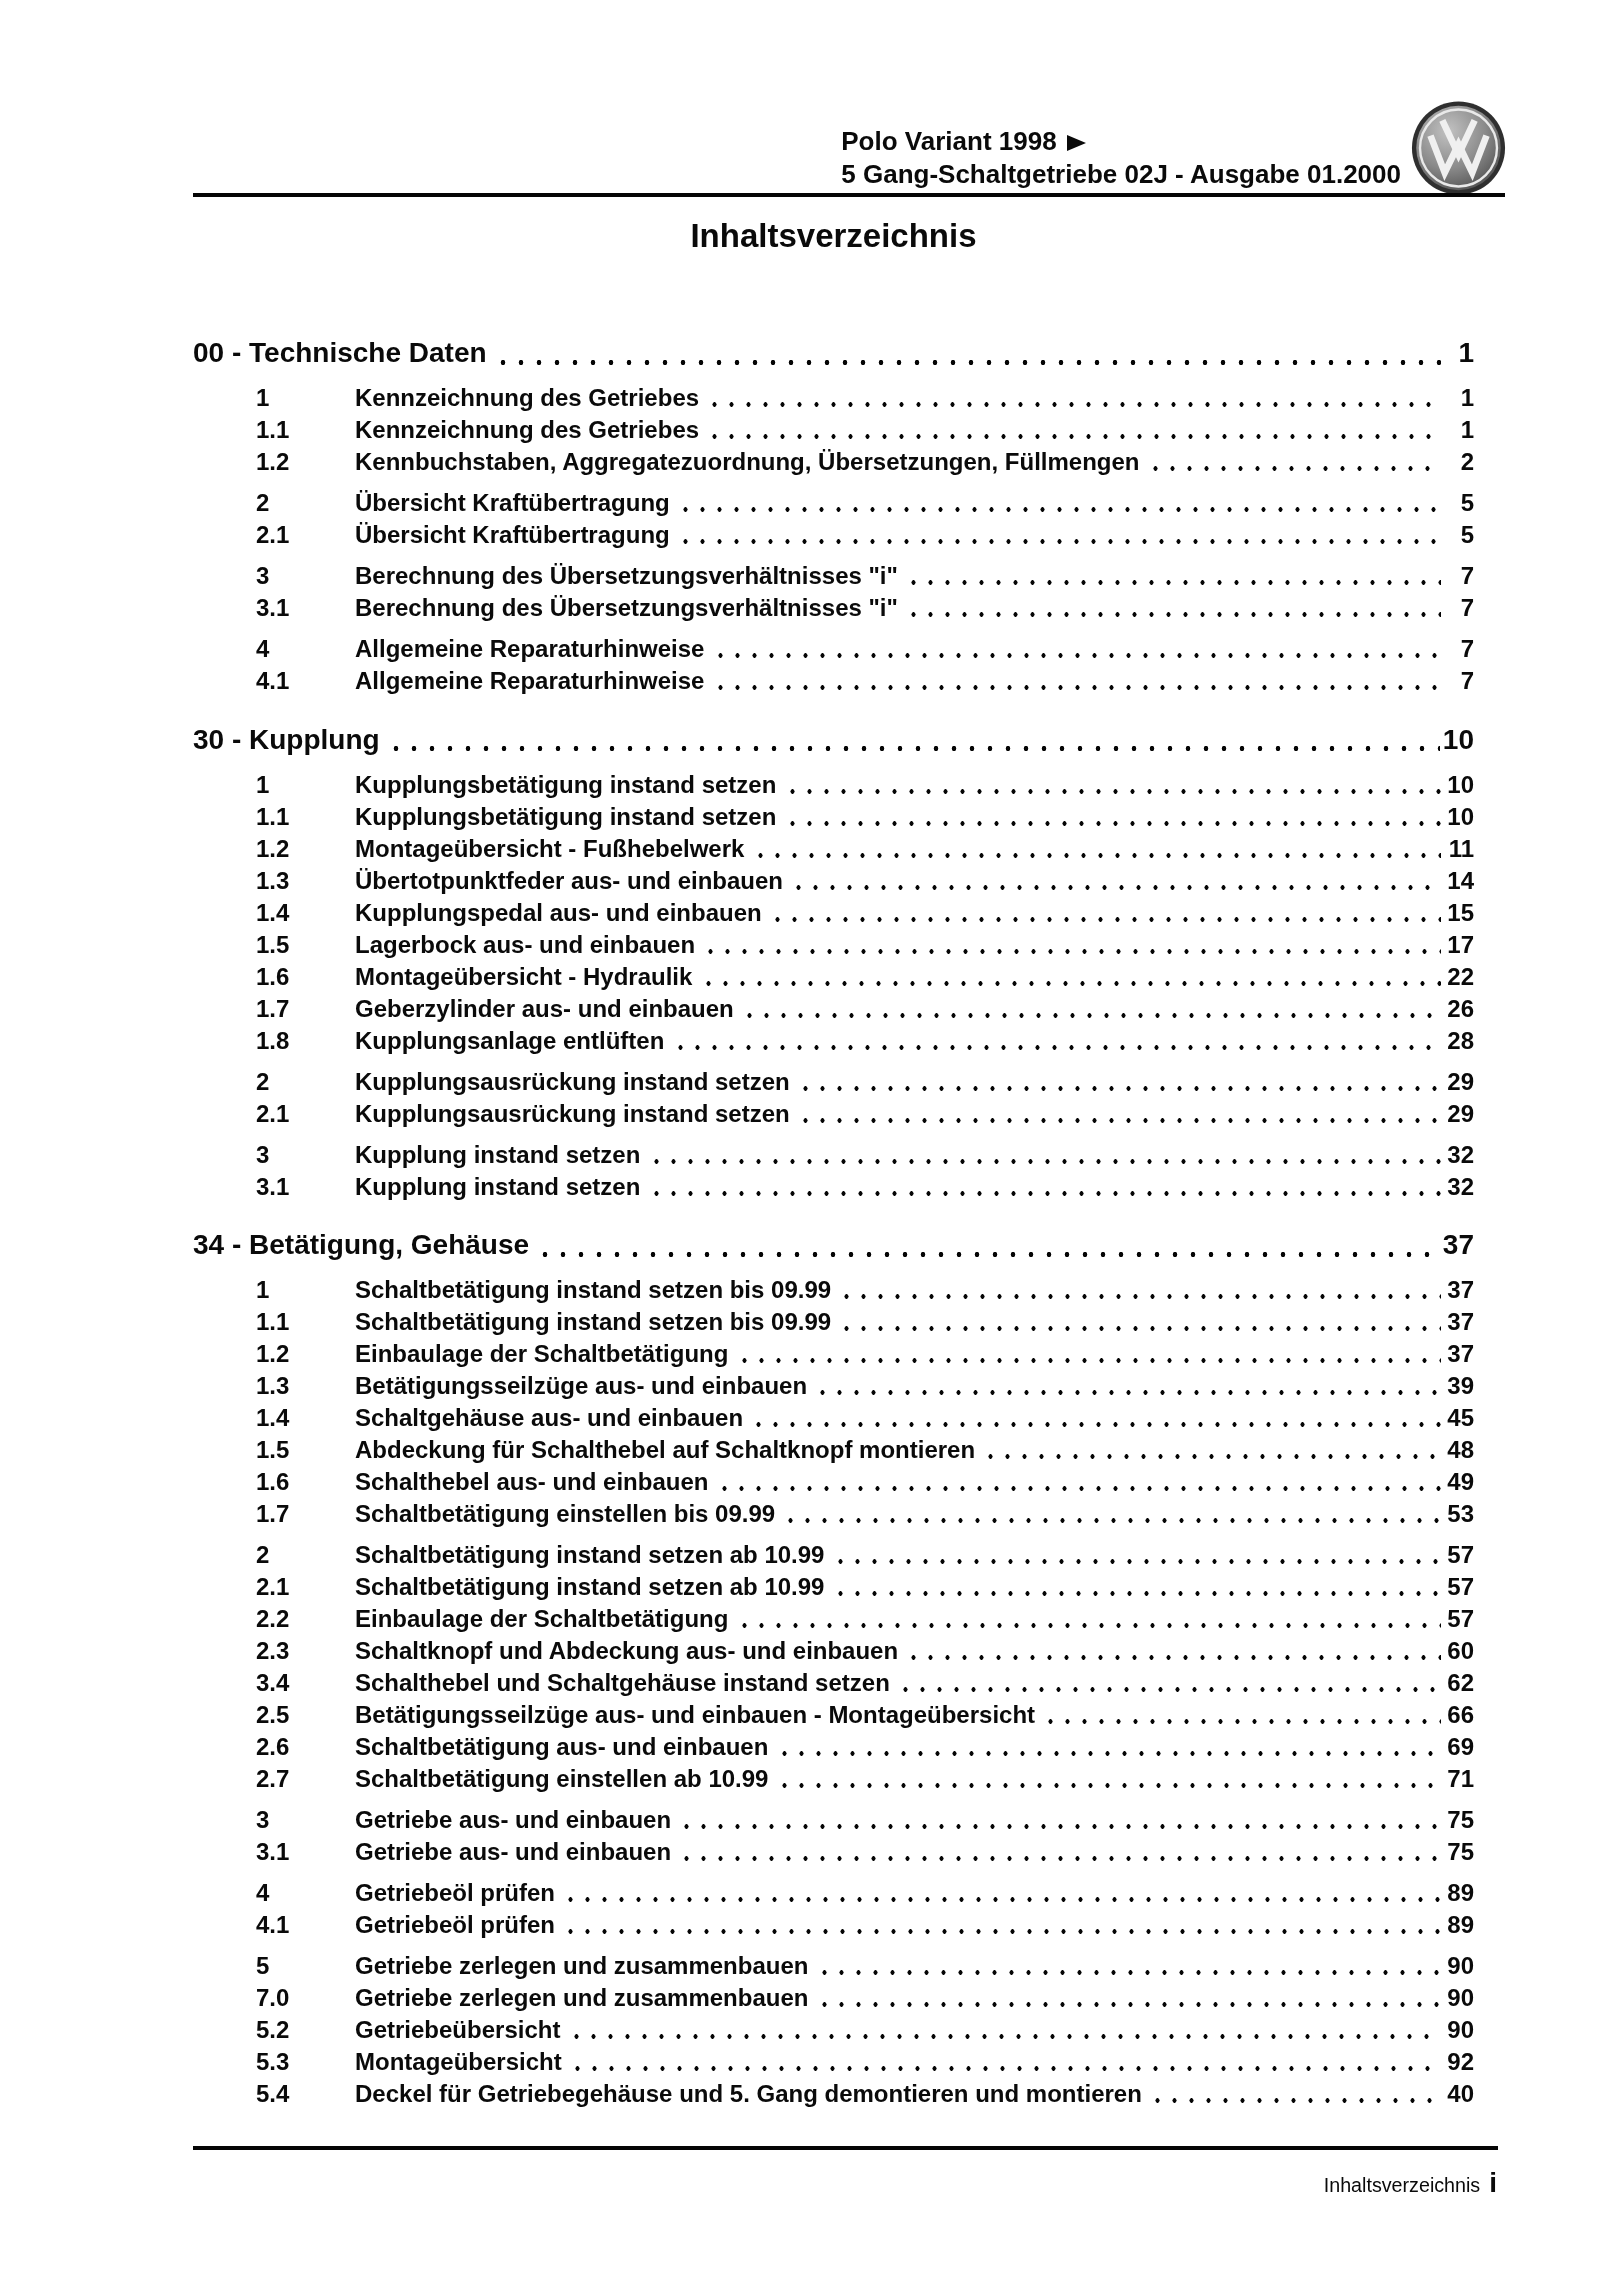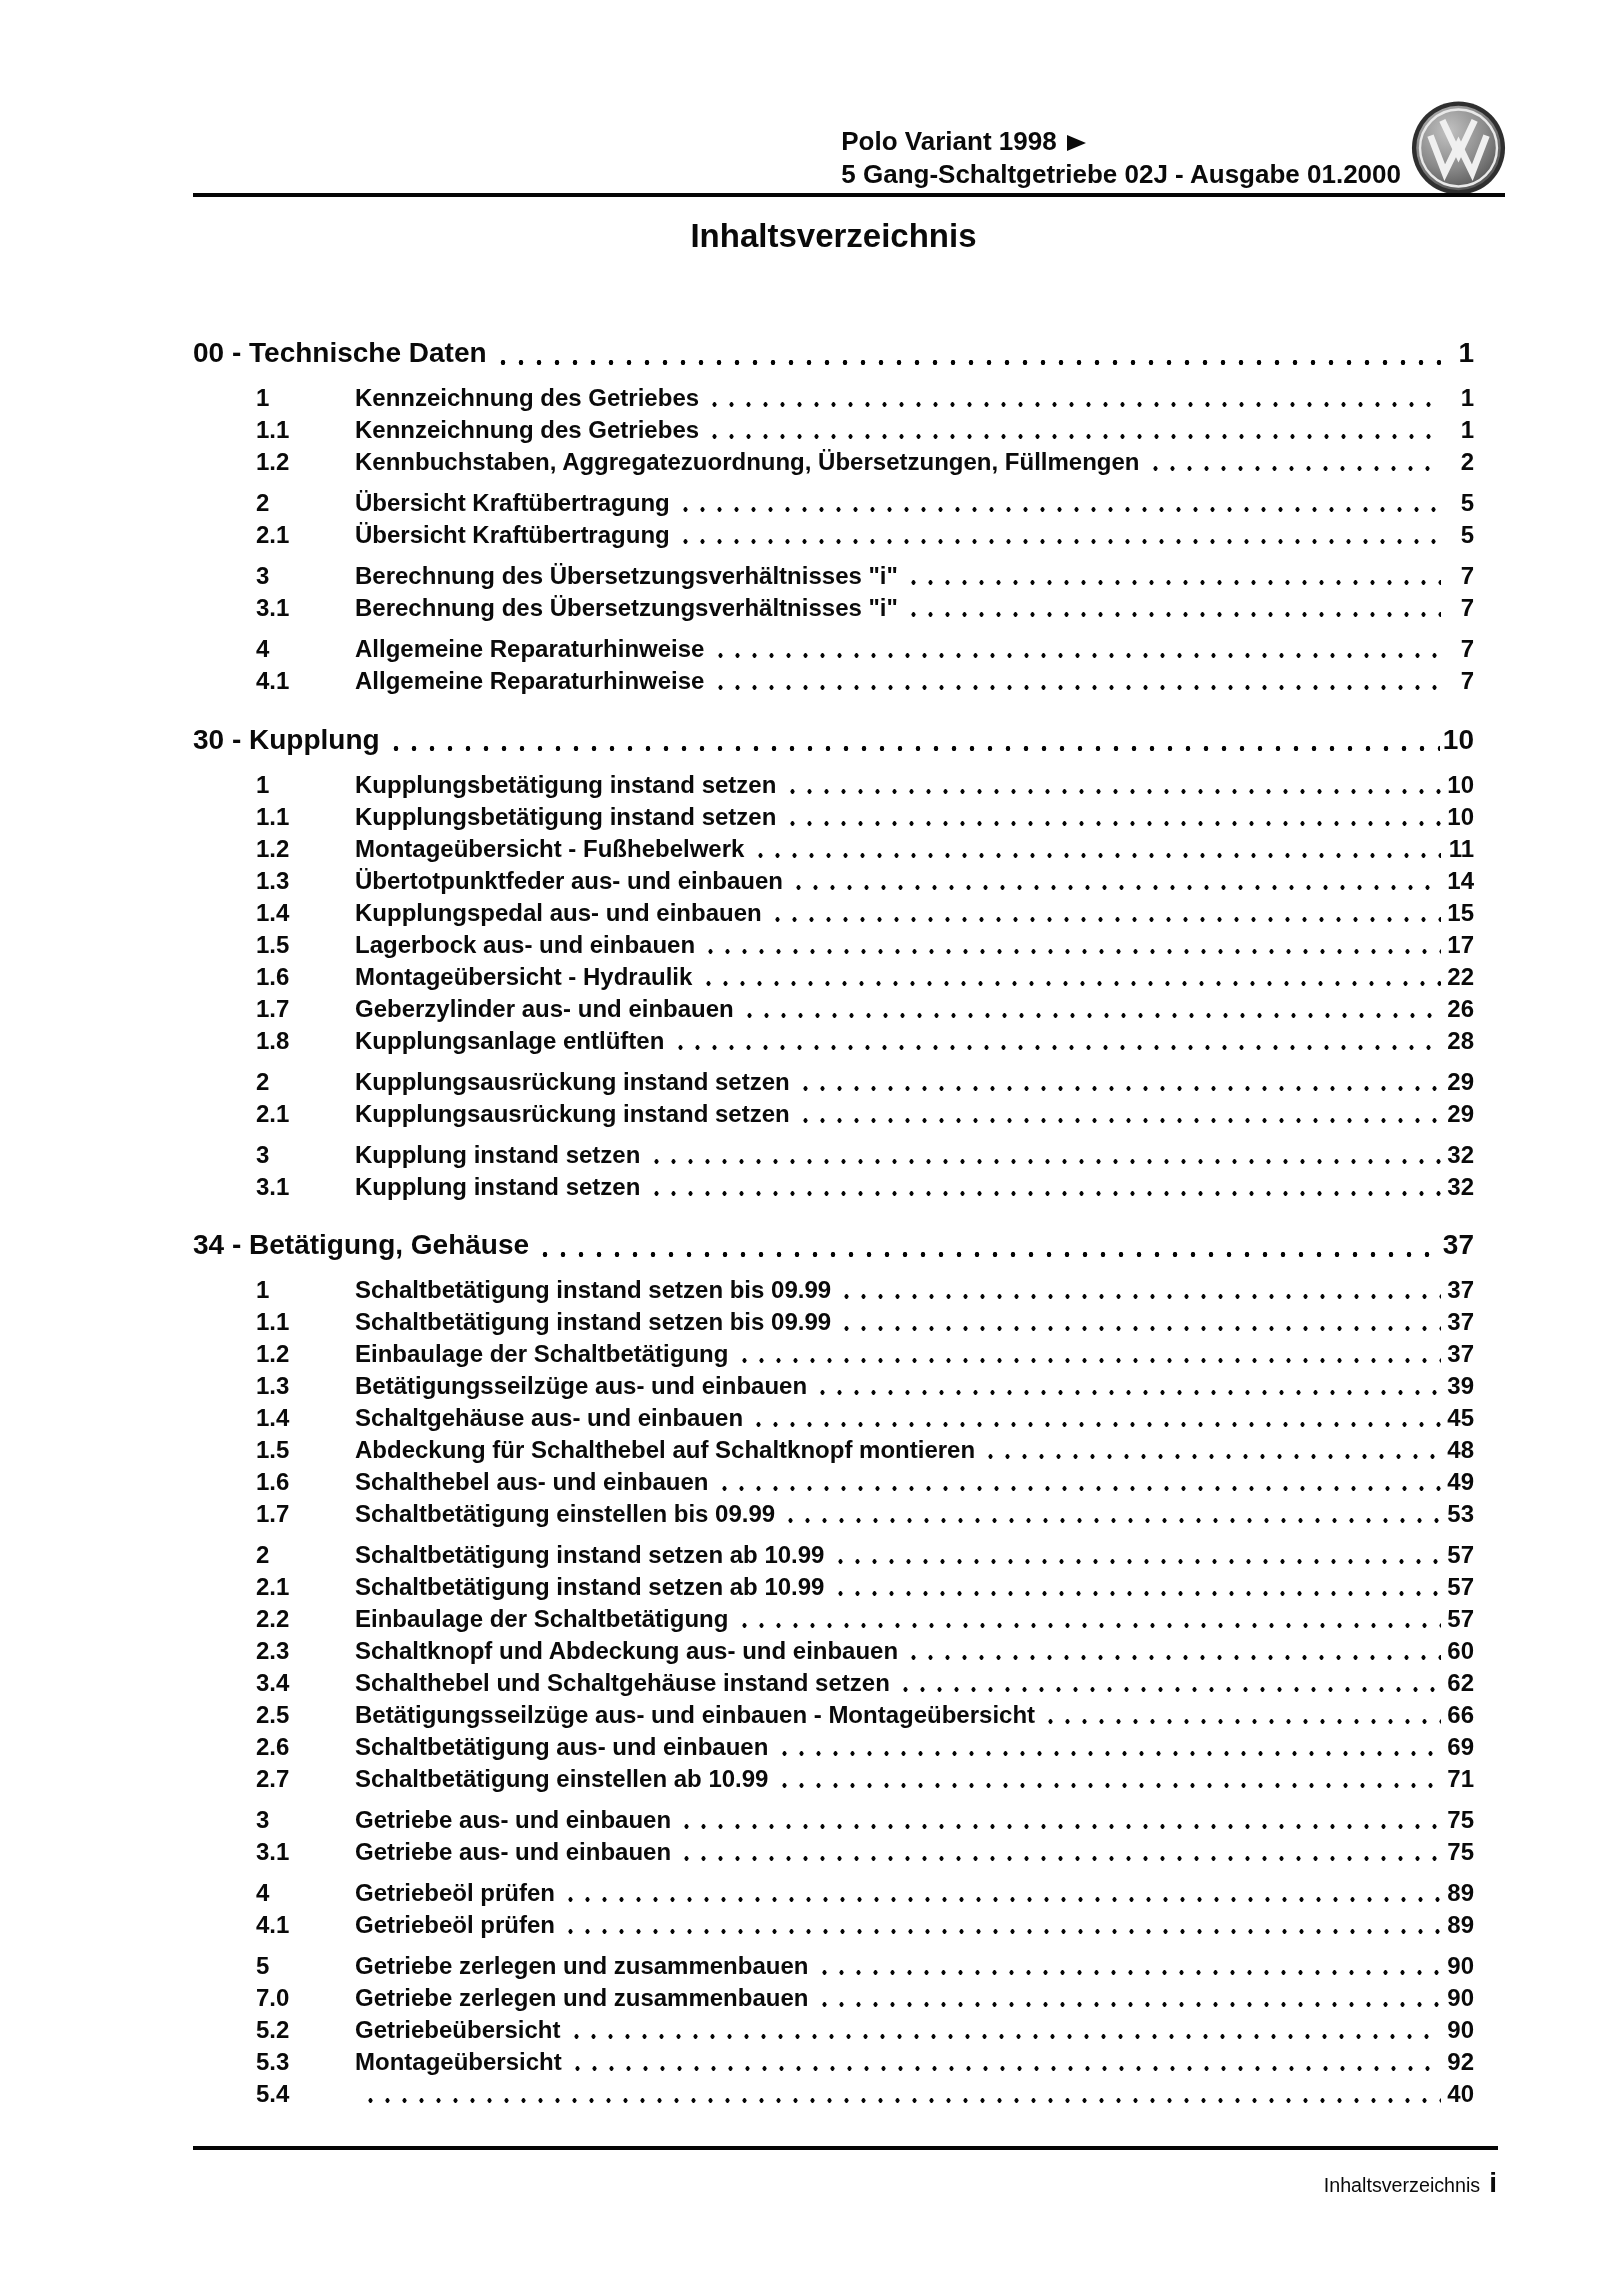--- a/index.html
+++ b/index.html
@@ -446,20 +446,21 @@
 
   <div class="entry">
     <span class="num">5.3</span>
     <span>Montageübersicht</span>
     <span class="leader"></span>
     <span class="page-num">92</span>
   </div>
 
   <div class="entry">
     <span class="num">5.4</span>
+    <span>Deckel für Getriebegehäuse und 5. Gang demontieren und montieren</span>
     <span class="leader"></span>
     <span class="page-num">40</span>
   </div>
 </div>
   </div>
 </div>
 
   <div class="footer-rule"></div>
   <div class="footer-text">
     <span class="footer-label">Inhaltsverzeichnis</span>

